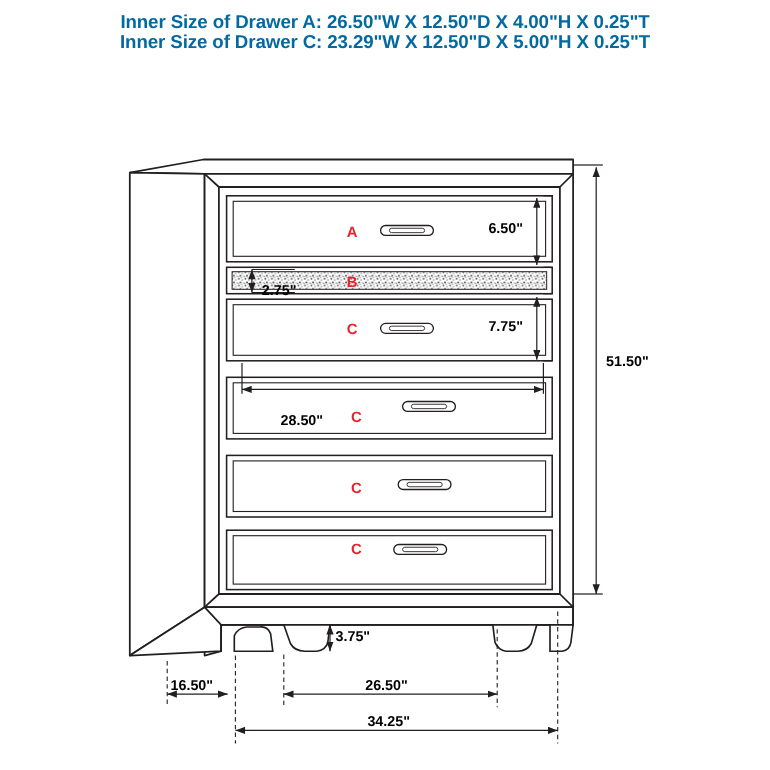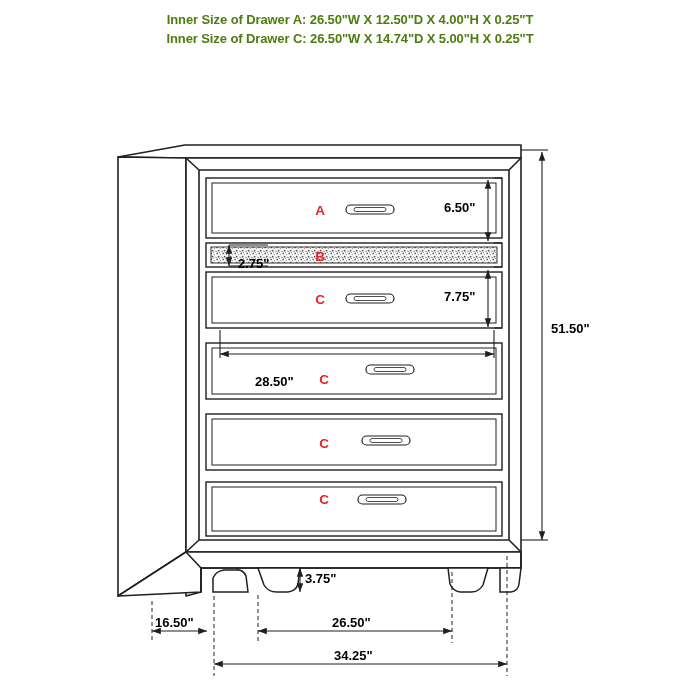--- a/index.html
+++ b/index.html
@@ -20,23 +20,23 @@
     height: 700px;
   }
   .spec-block {
     position: absolute;
     left: 0;
     top: 10px;
     width: 700px;
     text-align: center;
   }
   .spec-line {
-    font-size: 13px;
+    font-size: 17px;
     font-weight: bold;
-    color: #4d7c0f;
+    color: #0369a1;
     line-height: 19px;
     letter-spacing: -0.1px;
     white-space: nowrap;
   }
   svg#diagram {
     position: absolute;
     left: 0;
     top: 0;
   }
   .dimtext {
@@ -52,21 +52,21 @@
     fill: #e8212b;
   }
 </style>
 </head>
 <body>
 
 <div id="stage">
 
   <div class="spec-block">
     <div class="spec-line">Inner Size of Drawer A: 26.50"W X 12.50"D X 4.00"H X 0.25"T</div>
-    <div class="spec-line">Inner Size of Drawer C: 26.50"W X 14.74"D X 5.00"H X 0.25"T</div>
+    <div class="spec-line">Inner Size of Drawer C: 23.29"W X 12.50"D X 5.00"H X 0.25"T</div>
   </div>
 
   <svg id="diagram" width="700" height="700" viewBox="0 0 700 700">
     <defs>
       <marker id="arrHead" markerWidth="9" markerHeight="9" refX="8" refY="3" orient="auto" markerUnits="strokeWidth">
         <path d="M0,0 L8,3 L0,6 z" fill="#231f20"></path>
       </marker>
       <marker id="arrTail" markerWidth="9" markerHeight="9" refX="0" refY="3" orient="auto" markerUnits="strokeWidth">
         <path d="M8,0 L0,3 L8,6 z" fill="#231f20"></path>
       </marker>

